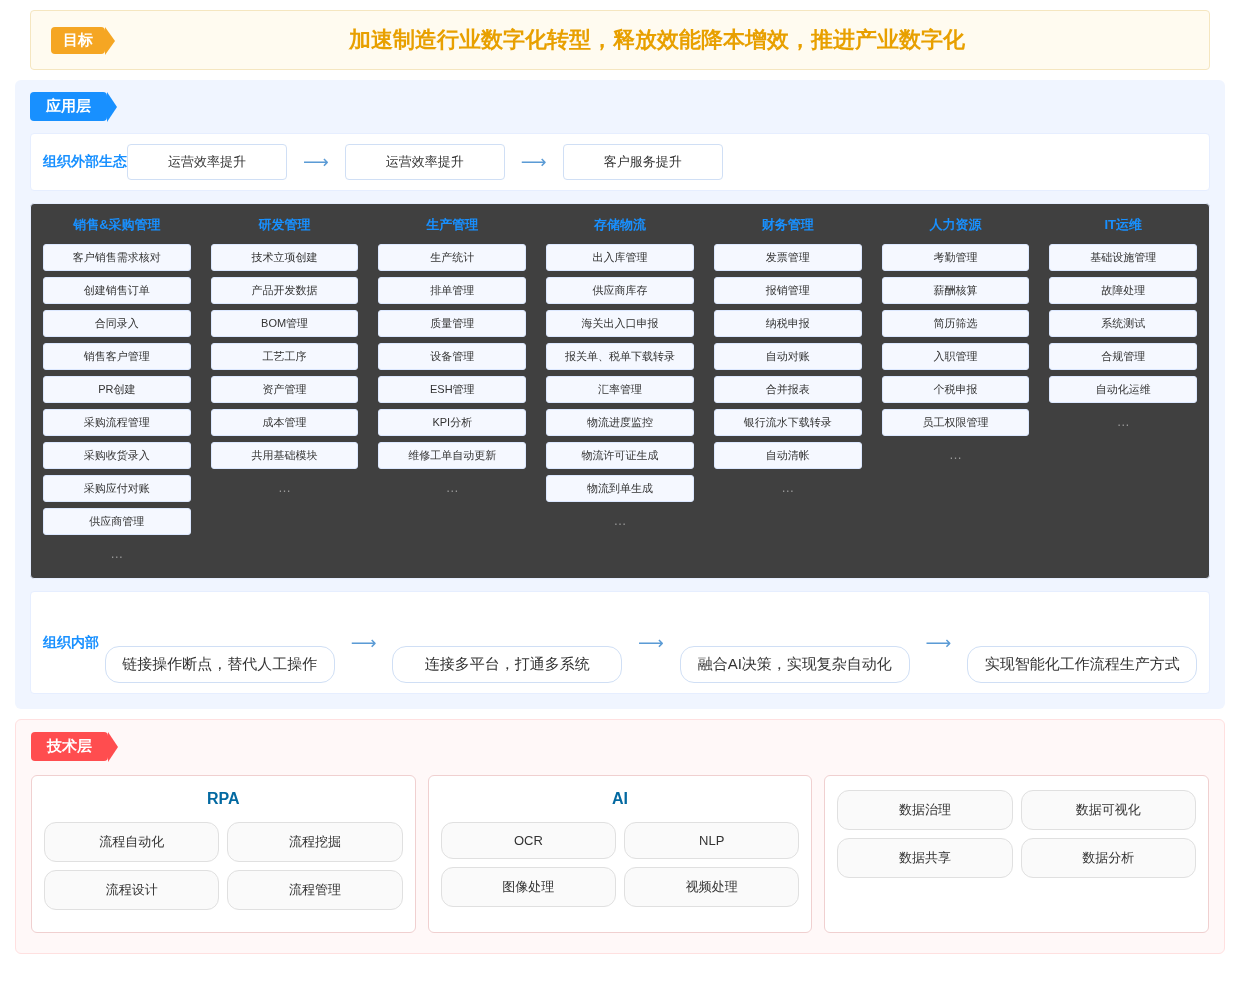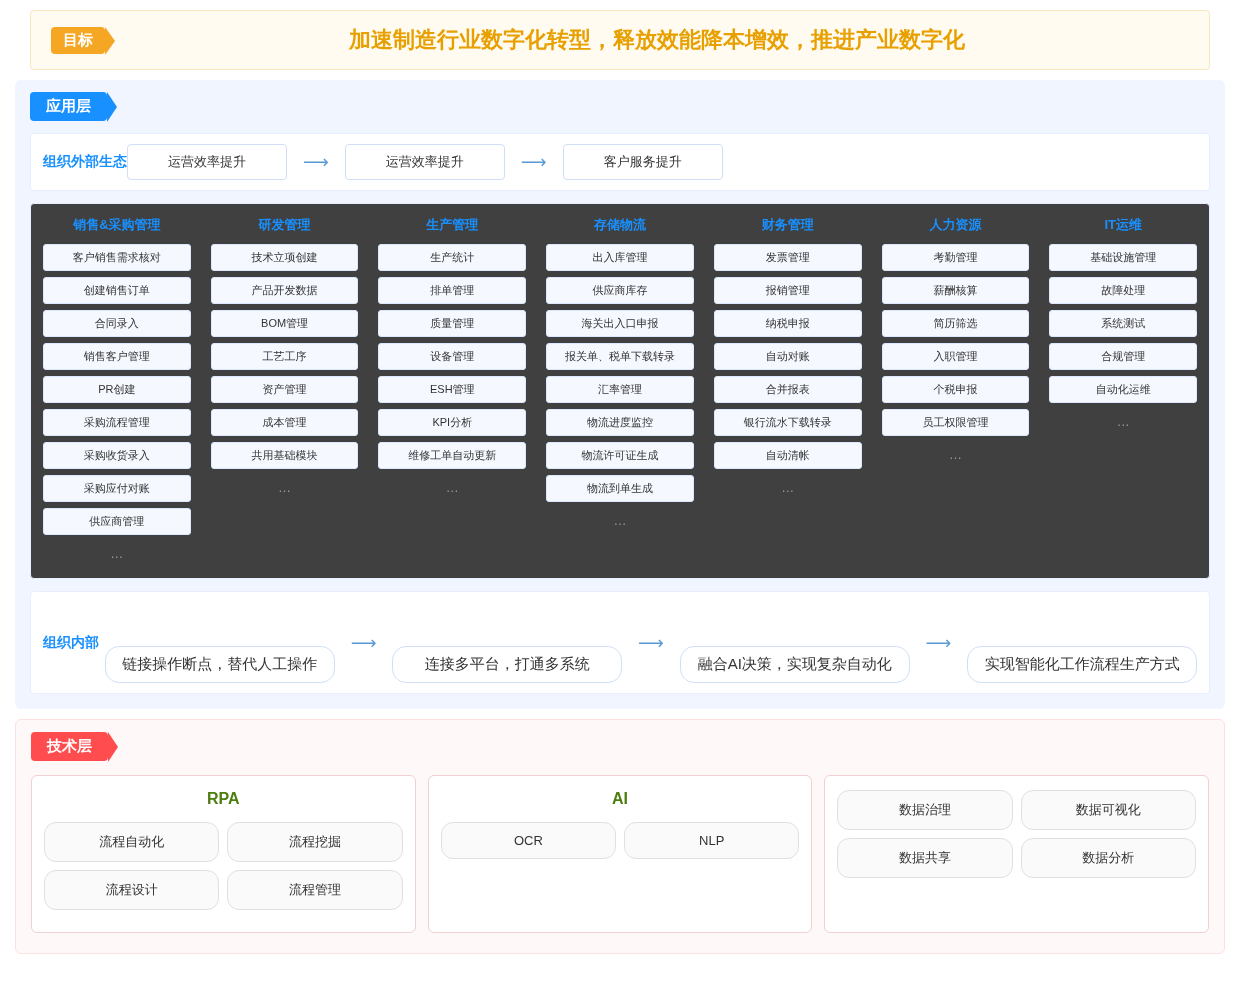--- a/index.html
+++ b/index.html
@@ -228,21 +228,21 @@
       gap: 12px;
     }
     .tech-col {
       flex: 1;
       background: #fff;
       border-radius: 6px;
       padding: 14px 12px;
       border: 1px solid #f0d0d0;
     }
     .tech-col-title {
-      color: #4d7c0f;
+      color: #0369a1;
       font-size: 16px;
       font-weight: bold;
       text-align: center;
       margin-bottom: 14px;
     }
     .tech-items-row {
       display: flex;
       gap: 8px;
       margin-bottom: 8px;
     }
@@ -399,20 +399,24 @@
         <div class="tech-item">流程管理</div>
       </div>
     </div>
 
     <div class="tech-col">
       <div class="tech-col-title">AI</div>
       <div class="tech-items-row">
         <div class="tech-item">OCR</div>
         <div class="tech-item">NLP</div>
       </div>
+      <div class="tech-items-row">
+        <div class="tech-item">图像处理</div>
+        <div class="tech-item">视频处理</div>
+      </div>
     </div>
 
     <div class="tech-col">
       <div class="tech-items-row">
         <div class="tech-item">数据治理</div>
         <div class="tech-item">数据可视化</div>
       </div>
       <div class="tech-items-row">
         <div class="tech-item">数据共享</div>
         <div class="tech-item">数据分析</div>

